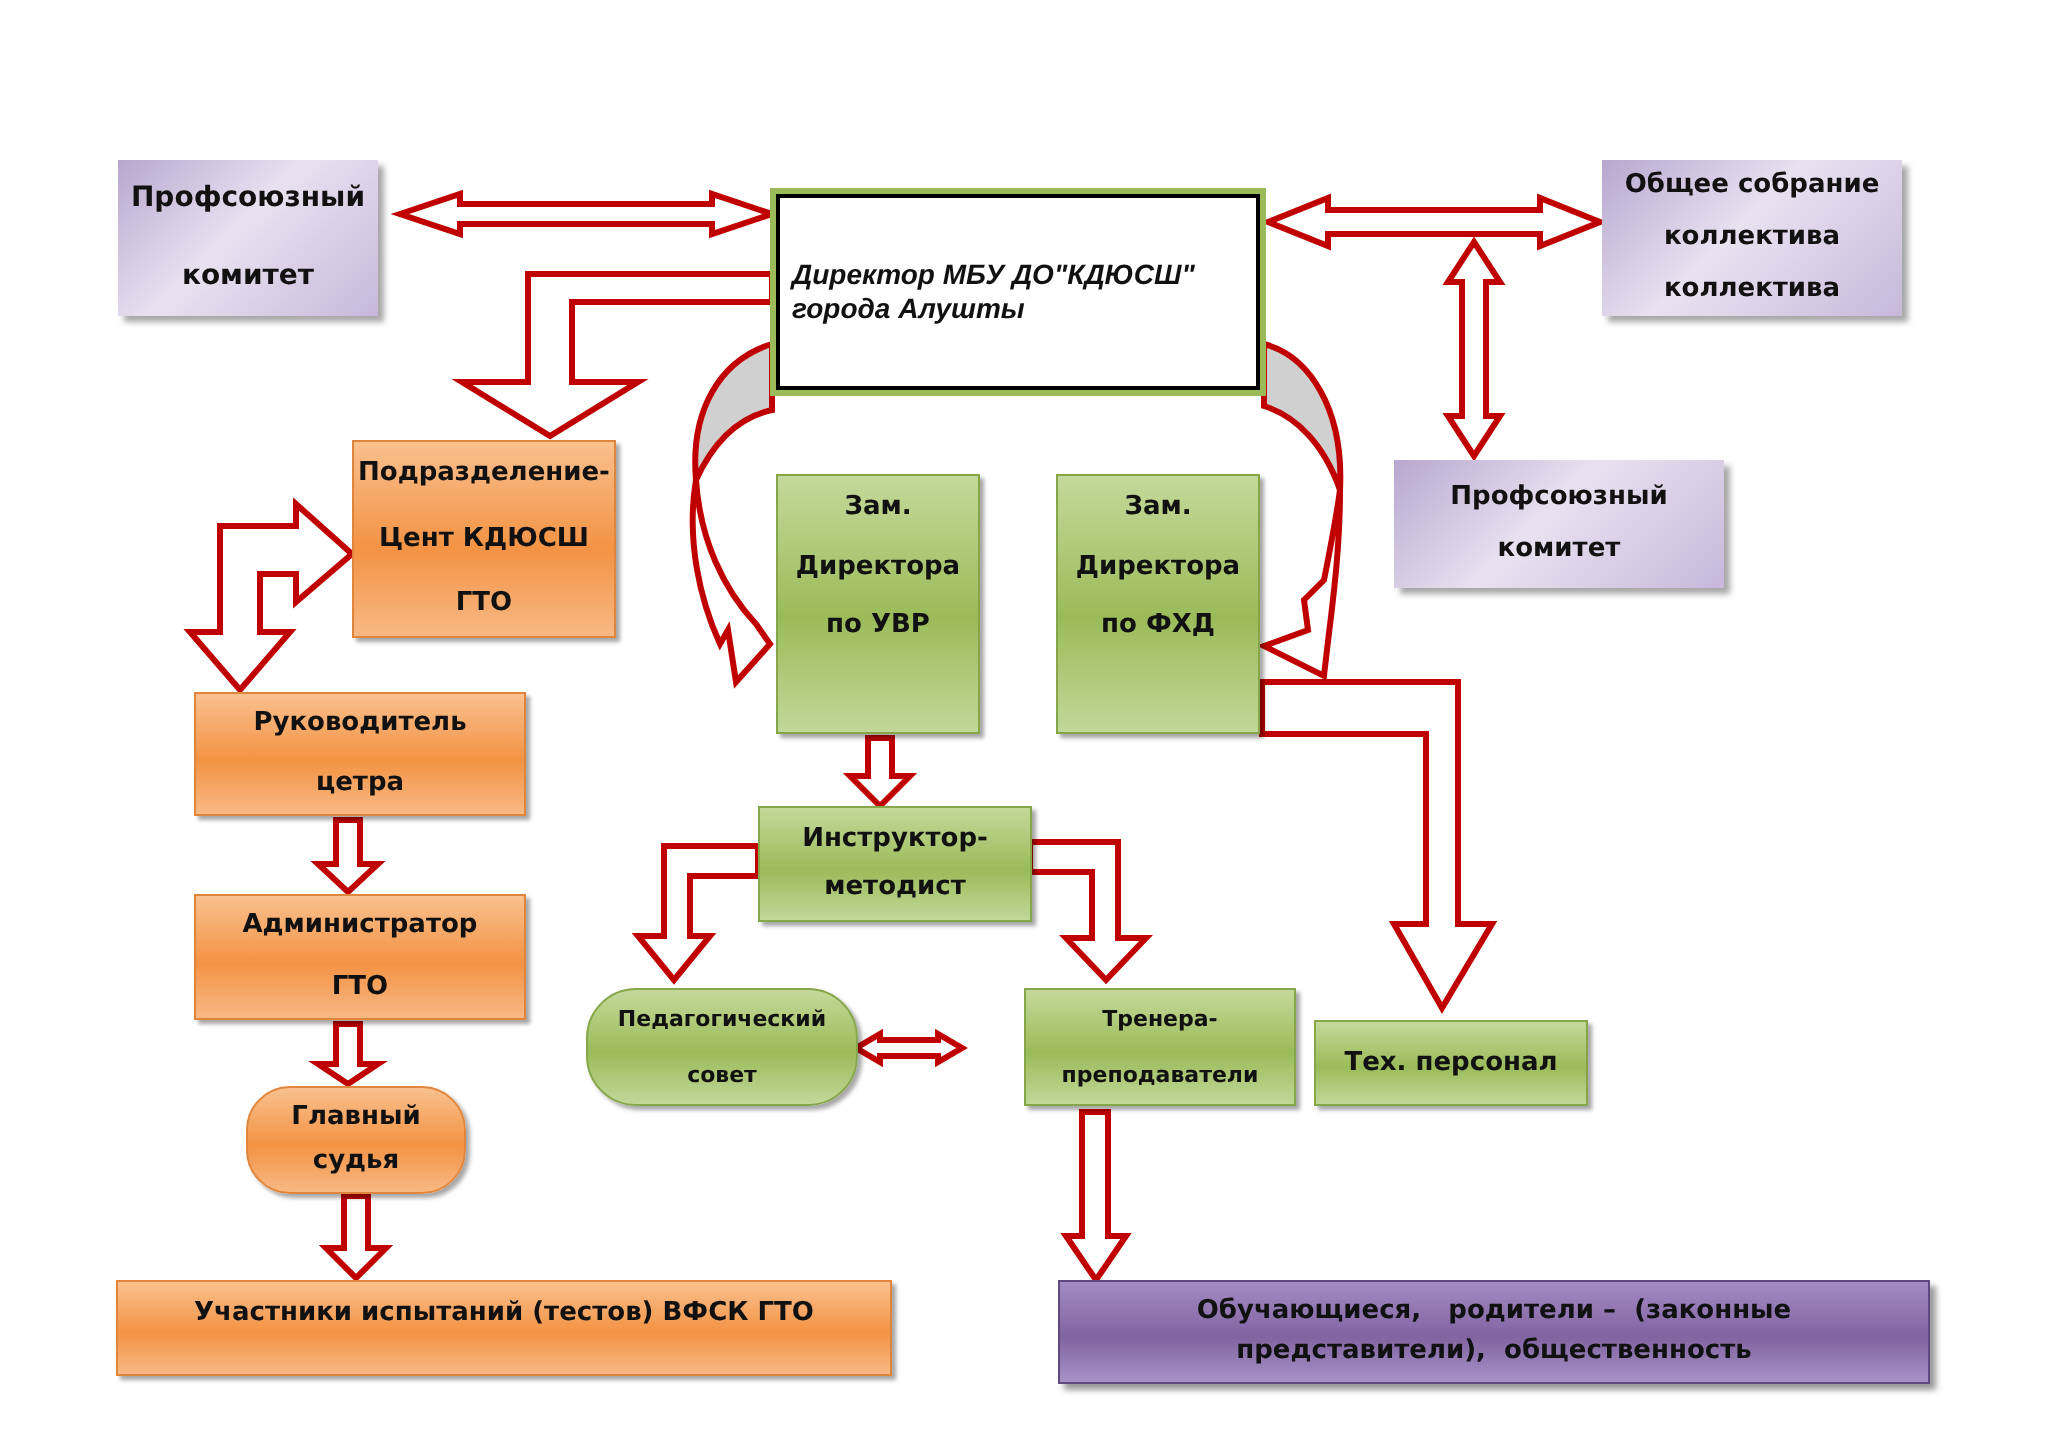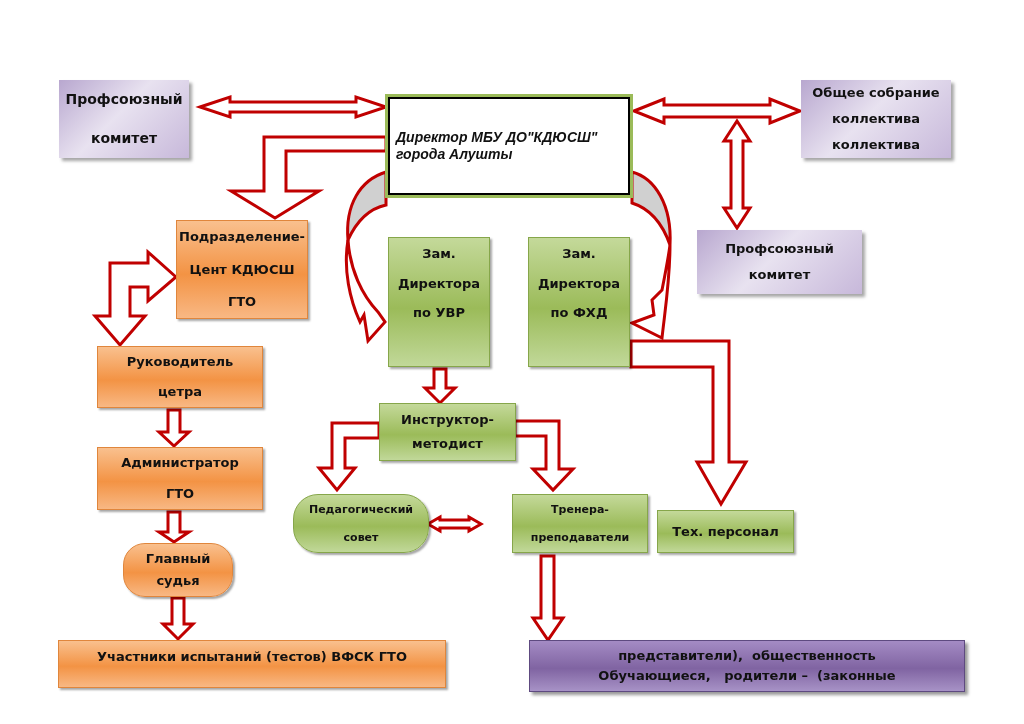--- a/index.html
+++ b/index.html
@@ -136,15 +136,15 @@
 <div class="box green" style="left:480px;top:494px;width:136px;height:59px;font-size:11px;margin-left:32px;">
   <span>Тренера-</span>
   <span>преподаватели</span>
 </div>
 
 <div class="box green" style="left:657px;top:510px;width:137px;height:43px;justify-content:center;">
   <span>Тех. персонал</span>
 </div>
 
 <div class="box purple-dark" style="left:529px;top:640px;width:436px;height:52px;justify-content:center;gap:4px;">
+  <span style="white-space:pre;">Обучающиеся,   родители –  (законные</span>
   <span style="white-space:pre;">представители),  общественность</span>
-  <span style="white-space:pre;">Обучающиеся,   родители –  (законные</span>
 </div>
 
 </body></html>

